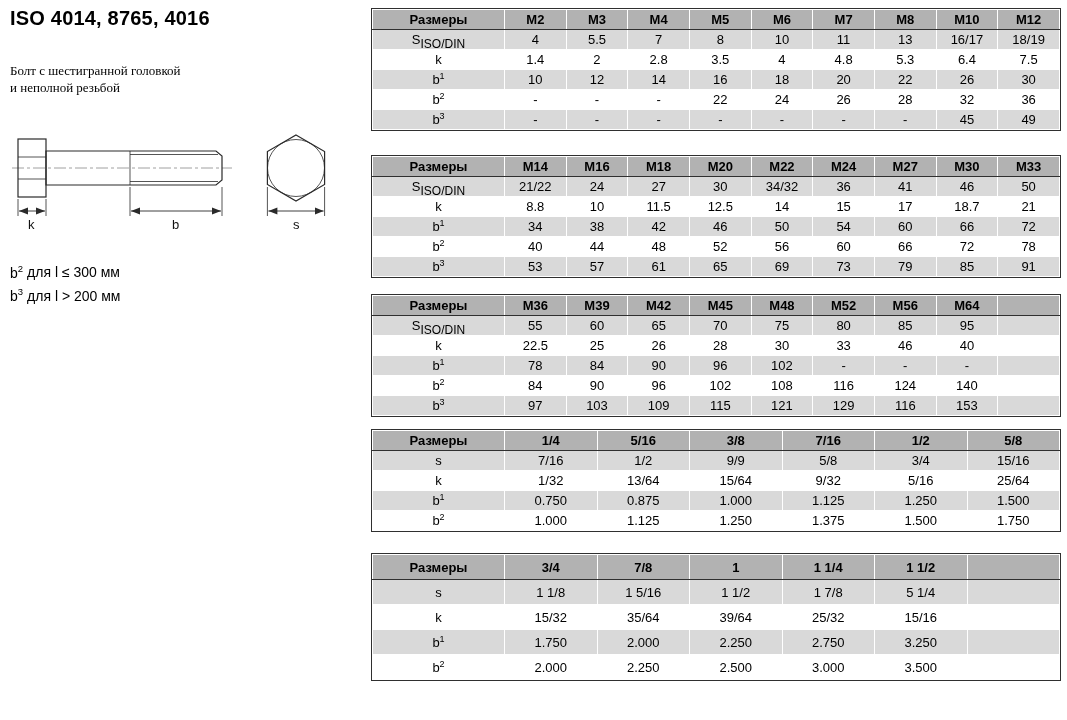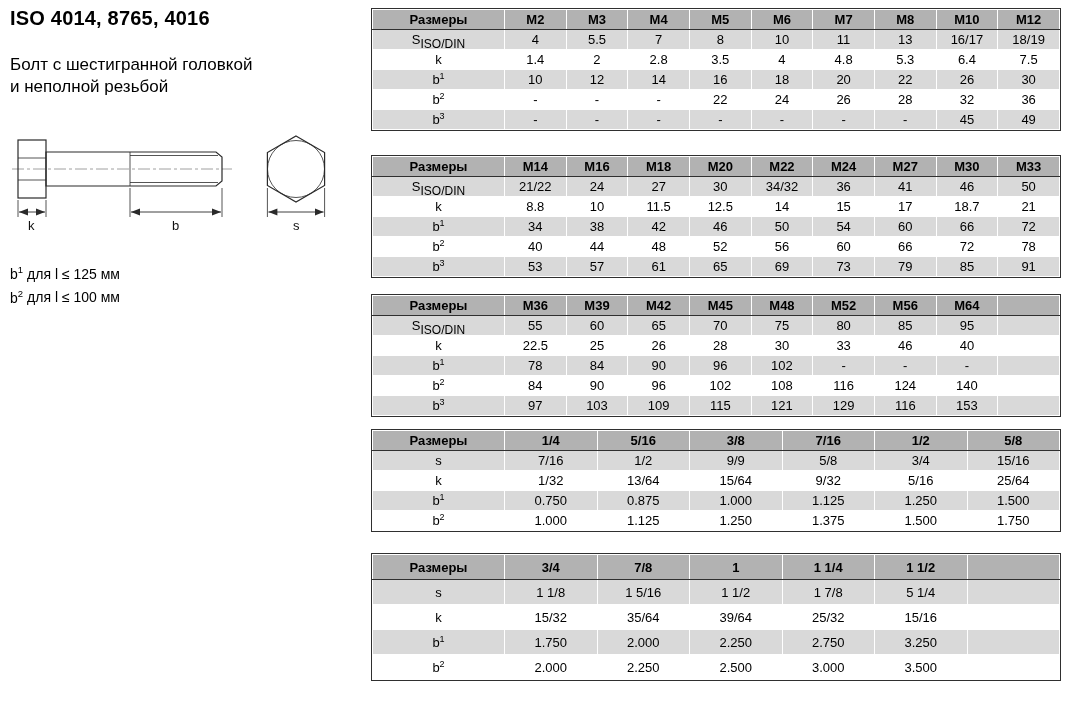--- a/index.html
+++ b/index.html
@@ -3,21 +3,21 @@
 <meta charset="utf-8">
 <style>
   * { box-sizing: border-box; margin: 0; padding: 0; }
   html, body { background: #fff; }
   body { font-family: "Liberation Sans", "DejaVu Sans", sans-serif; color: #000; }
   .page { position: relative; width: 1067px; height: 720px; background: #fff; overflow: hidden; }
 
   
   .left-panel { position: absolute; left: 10px; top: 6px; width: 356px; }
   .title { font-size: 20px; font-weight: bold; line-height: 1.25; letter-spacing: 0.2px; }
-  .subtitle { margin-top: 23px; font-size: 17px; line-height: 1.3; }
+  .subtitle { margin-top: 32px; font-size: 13px; line-height: 1.3; font-family: Liberation Serif, serif; }
   .drawing-wrap { margin-top: 26px; }
   .notes { margin-top: 16px; font-size: 14px; line-height: 1.62; }
   .notes sup { font-size: 9.5px; }
   .note-text { margin-left: 4px; }
 
   
   .tables-col { position: absolute; left: 371px; top: 0; width: 690px; }
   .tbl-wrap { border: 1px solid #2f2f2f; background: #fff; }
   #t1 { margin-top: 8px; }
   #t2 { margin-top: 24px; }
@@ -98,24 +98,24 @@
           <line class="thin" x1="257.4" y1="64" x2="257.4" y2="93"></line>
           <line class="thin" x1="314.6" y1="64" x2="314.6" y2="93"></line>
           <line class="dim" x1="258.4" y1="88" x2="313.6" y2="88" marker-start="url(#arrS)" marker-end="url(#arrE)"></line>
           <text class="dimlabel" x="283" y="106">s</text>
         </g>
       </svg>
     </div>
 
     <div class="notes">
       <div class="note">
-        <span>b</span><sup>1</sup><span class="note-text">для l ≤ 125 мм</span>
+        <span>b</span><sup>2</sup><span class="note-text">для l ≤ 300 мм</span>
       </div>
       <div class="note">
-        <span>b</span><sup>2</sup><span class="note-text">для l ≤ 100 мм</span>
+        <span>b</span><sup>3</sup><span class="note-text">для l &gt; 200 мм</span>
       </div>
     </div>
   </div>
 
   <div class="tables-col">
     <div class="tbl-wrap" id="t1">
       <table>
           <thead>
             <tr>
               <th>Размеры</th>

